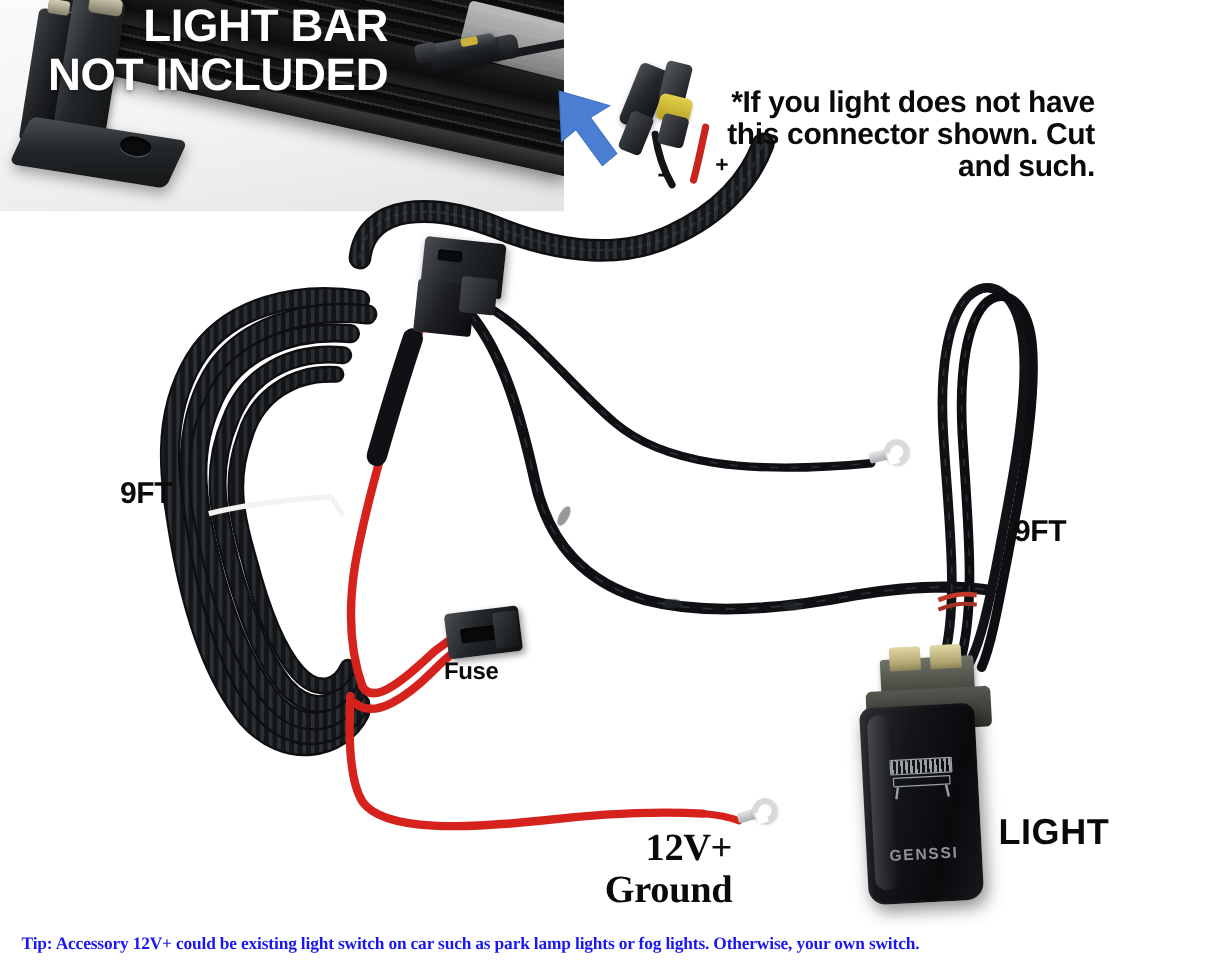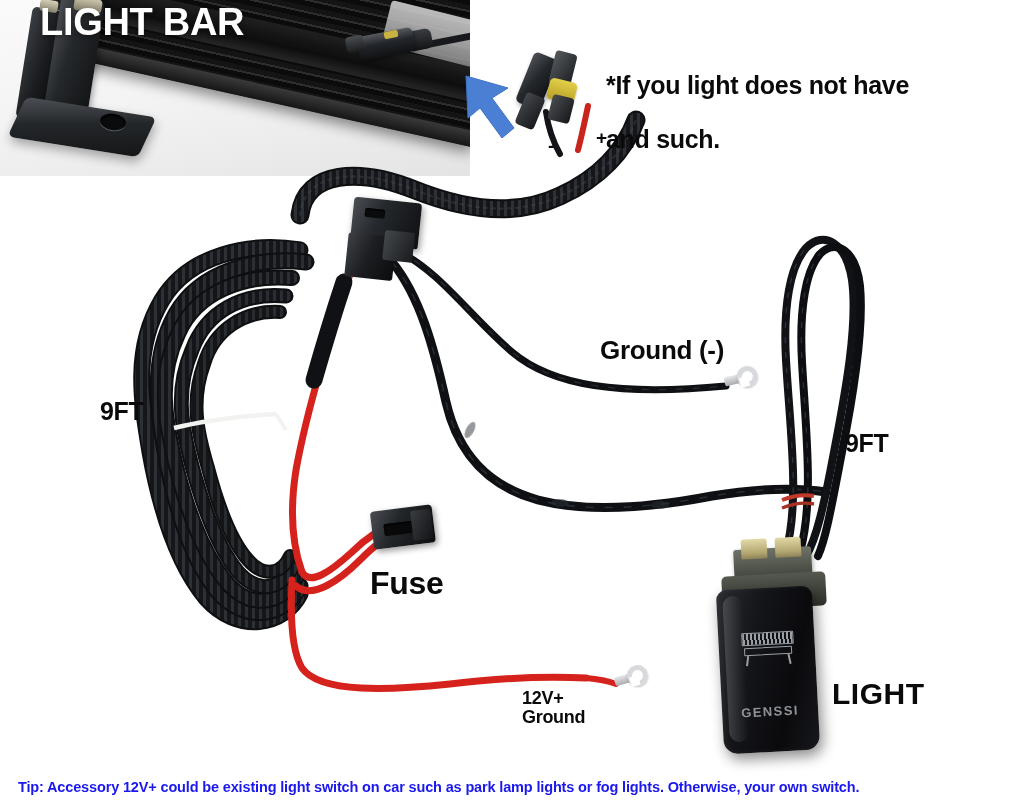--- a/index.html
+++ b/index.html
@@ -1,21 +1,21 @@
 <!DOCTYPE html>
 <html><head>
 <meta charset="utf-8">
 <title>LED Light Bar Wiring Harness Diagram</title>
 <style>
   html,body{margin:0;padding:0;background:#fff;}
   body{font-family:"Liberation Sans", sans-serif;}
   #stage{position:relative;width:1024px;height:810px;background:#ffffff;overflow:hidden;}
 
   
-  .lbl{position:absolute;font-weight:bold;color:#0a0a0a;line-height:1.08;white-space:pre;letter-spacing:-.3px;}
+  .lbl{position:absolute;font-weight:bold;color:#0a0a0a;line-height:1.08;white-space:pre;letter-spacing:-.3px;text-align:right;}
   .wht{color:#ffffff;}
   .blue{color:#1a18ee;}
 
   
   #lightbar-photo{position:absolute;left:0;top:0;width:470px;height:176px;overflow:hidden;}
   #lb-bg{position:absolute;left:-10px;top:-6px;width:500px;height:190px;
         background:linear-gradient(170deg,#fbfbfb 0%,#f4f4f4 45%,#ececec 72%,#e2e2e2 100%);}
   
   #lb-housing{position:absolute;left:52px;top:-96px;width:430px;height:150px;
         transform:rotate(12.5deg);transform-origin:0 100%;
@@ -139,26 +139,26 @@
 
   
   #blue-arrow{position:absolute;left:462px;top:70px;width:78px;height:78px;}
 
   
   #t-lightbar{left:40px;top:2px;font-size:38px;text-shadow:0 2px 4px rgba(0,0,0,.35);}
   #t-note{left:606px;top:28px;font-size:25px;margin-top:44px;}
   #t-ground{left:600px;top:336px;font-size:26px;}
   #t-9ft-left{left:100px;top:398px;font-size:25px;}
   #t-9ft-right{left:845px;top:430px;font-size:25px;}
-  #t-fuse{left:370px;top:566px;font-size:32px;}
-  #t-12v{left:522px;top:689px;font-size:18px;}
+  #t-fuse{left:370px;top:550px;font-size:20px;}
+  #t-12v{left:504px;top:689px;font-size:32px;font-family:Liberation Serif, serif;}
   #t-switch{left:832px;top:678px;font-size:30px;letter-spacing:.5px;}
   #t-minus{left:548px;top:136px;font-size:19px;}
   #t-plus{left:596px;top:128px;font-size:19px;}
-  #t-tip{left:18px;top:780px;font-size:14.5px;letter-spacing:-.15px;}
+  #t-tip{left:18px;top:780px;font-size:14.5px;letter-spacing:-.15px;font-family:Liberation Serif, serif;}
 </style>
 </head>
 <body>
 
 <div id="stage">
 
   <div id="lightbar-photo">
     <div id="lb-bg"></div>
     <div id="lb-housing"></div>
     <div id="lb-lens"></div>
@@ -344,28 +344,27 @@
     <div id="sw-gloss"></div>
     <div id="sw-icon">
       <div class="bar-top"></div>
       <div class="bar-bot"></div>
       <div class="leg-l"></div>
       <div class="leg-r"></div>
     </div>
     <div id="sw-brand">GENSSI</div>
   </div>
 
-  <div class="lbl wht" id="t-lightbar"><span>LIGHT BAR</span><br></div>
-
-  <div class="lbl" id="t-note"><span>*If you light does not have</span><br><br><span>and such.</span></div>
+  <div class="lbl wht" id="t-lightbar"><span>LIGHT BAR</span><br><span>NOT INCLUDED</span></div>
+
+  <div class="lbl" id="t-note"><span>*If you light does not have</span><br><span>this connector shown. Cut</span><br><span>and such.</span></div>
 
   <div class="lbl" id="t-minus">-</div>
   <div class="lbl" id="t-plus">+</div>
 
-  <div class="lbl" id="t-ground">Ground (-)</div>
   <div class="lbl" id="t-9ft-left">9FT</div>
   <div class="lbl" id="t-9ft-right">9FT</div>
   <div class="lbl" id="t-fuse">Fuse</div>
 
   <div class="lbl" id="t-12v"><span>12V+</span><br><span>Ground</span></div>
 
   <div class="lbl" id="t-switch">LIGHT</div>
 
   <div class="lbl blue" id="t-tip">Tip: Accessory 12V+ could be existing light switch on car such as park lamp lights or fog lights. Otherwise, your own switch.</div>
 </div>

